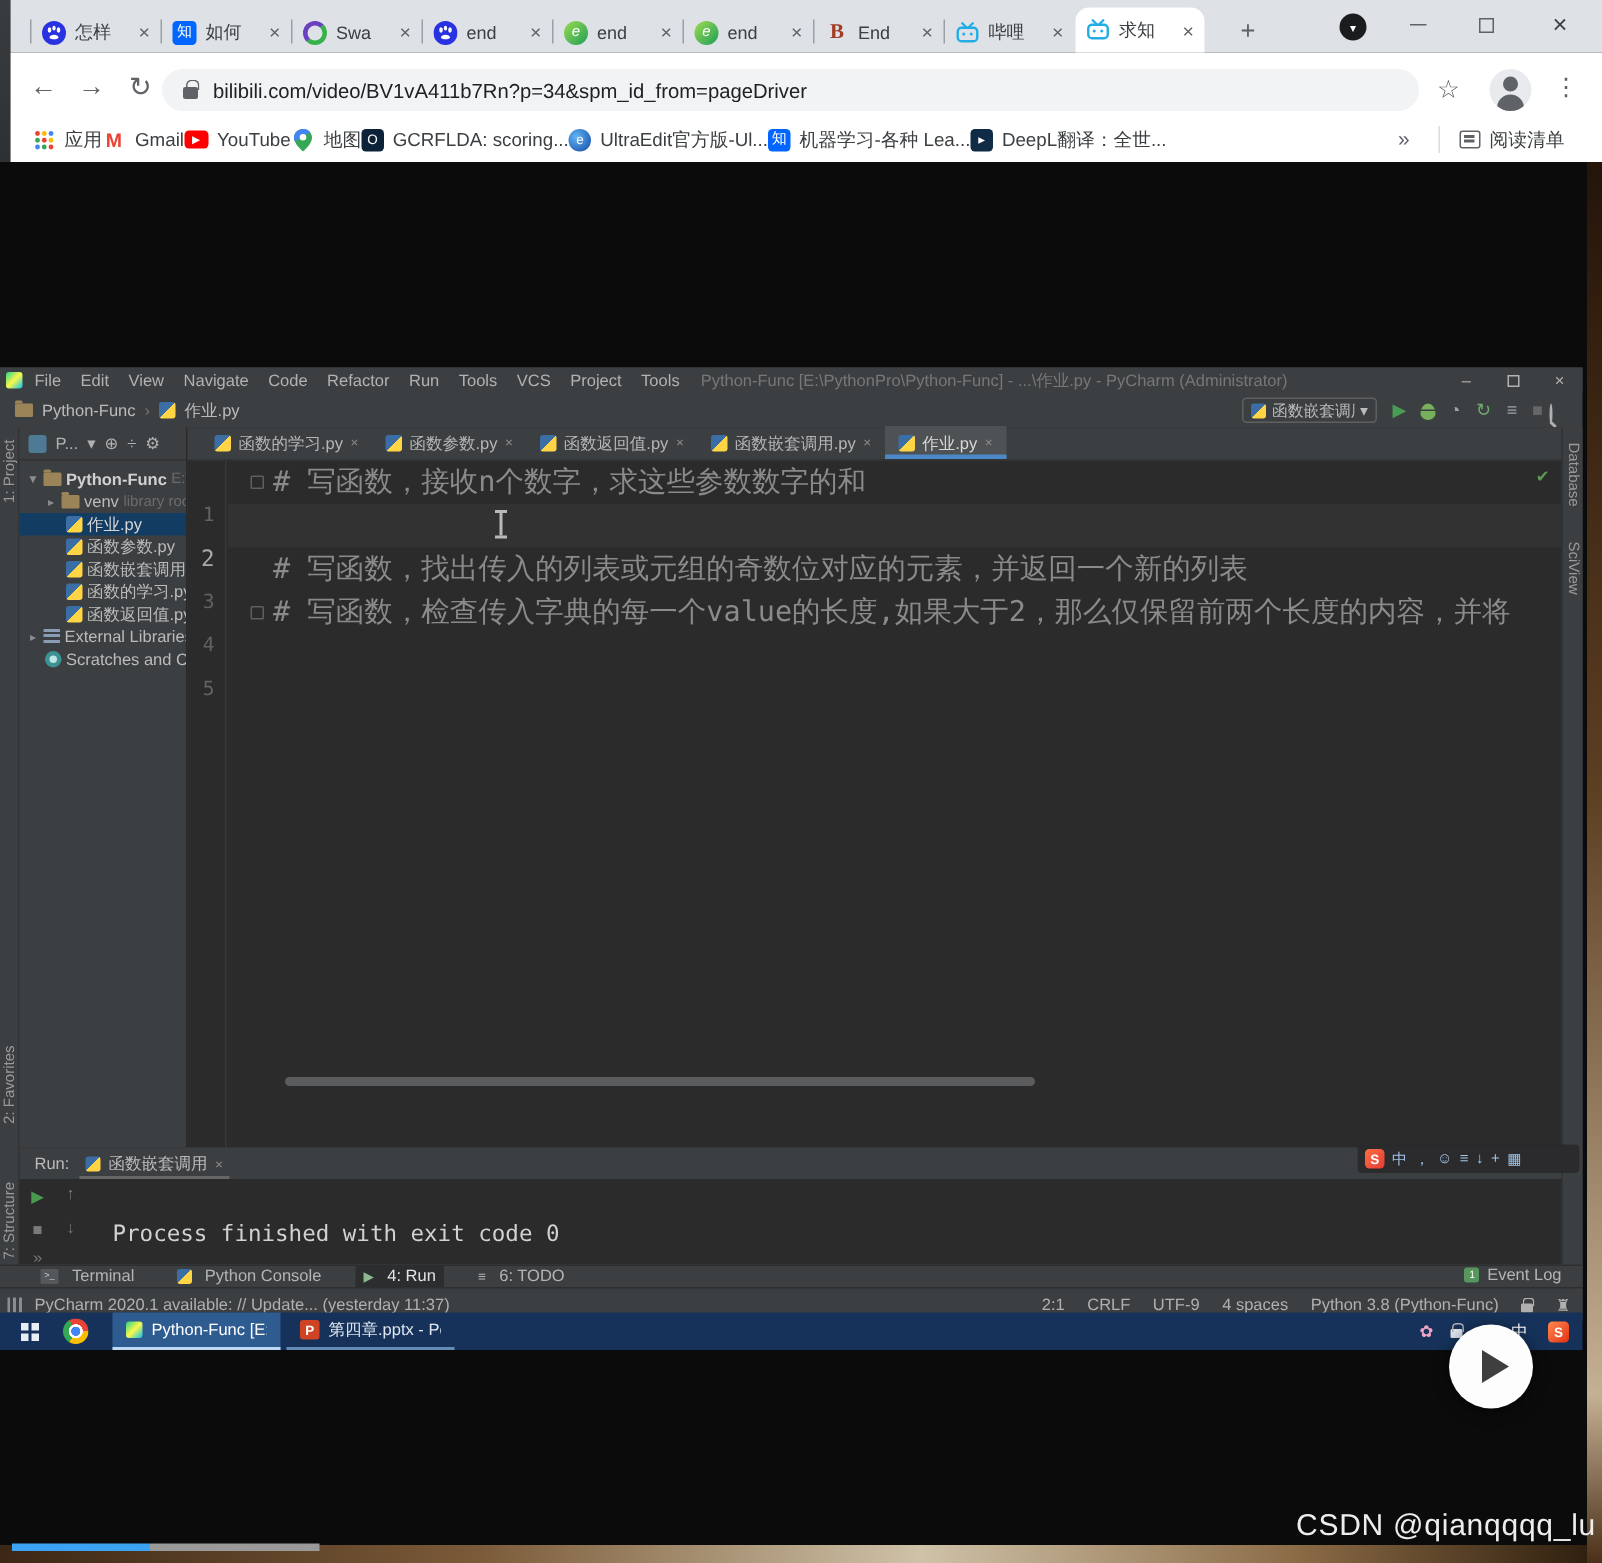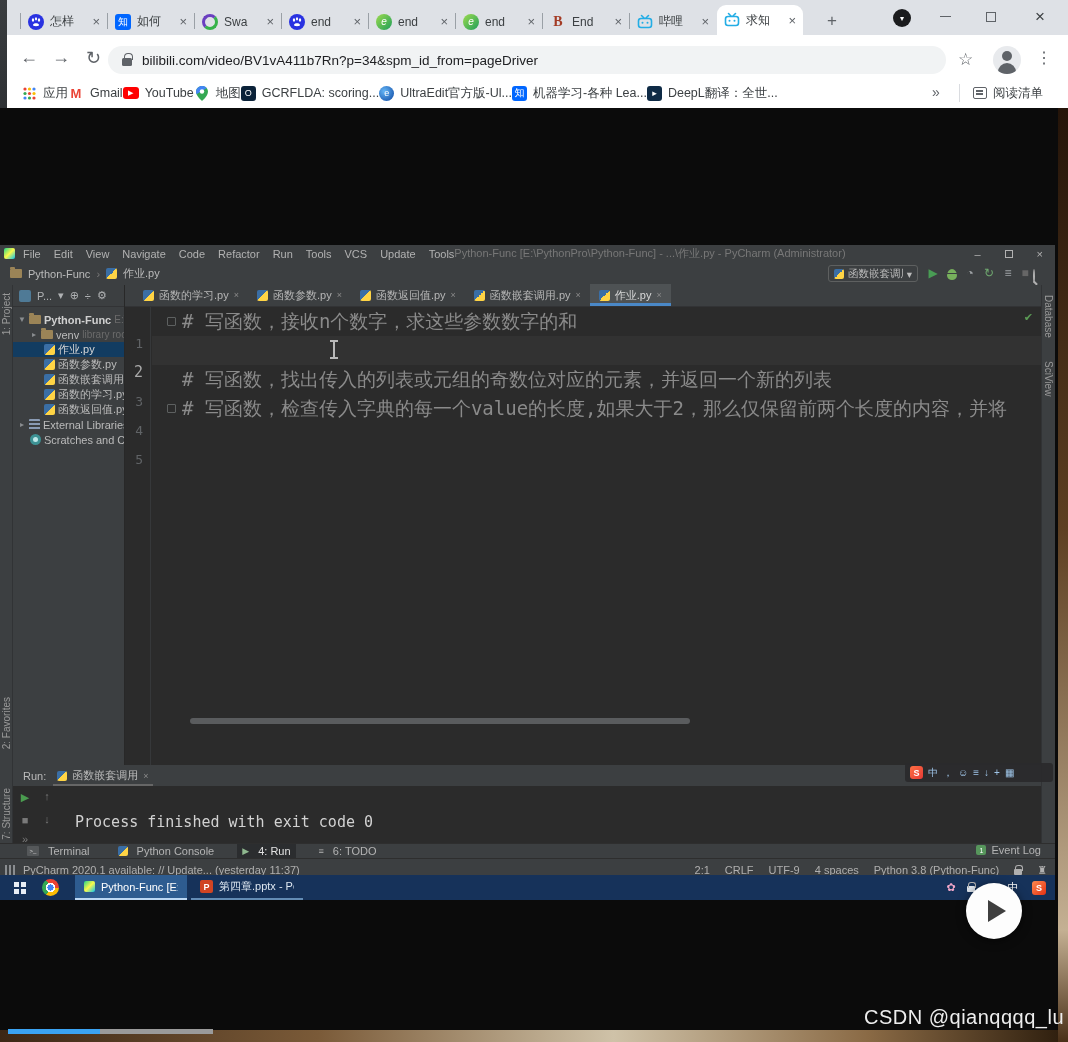--- a/index.html
+++ b/index.html
@@ -61,21 +61,21 @@
   
   .videoblack{left:0;top:108px;width:1058px;height:922px;background:#0b0b0b}
   .brownright{left:1058px;top:108px;width:10px;height:934px;background:linear-gradient(180deg,#241409,#5d3f22 45%,#c4b093 88%,#4a3018)}
   .brownbottom{left:0;top:1030px;width:1058px;height:12px;background:linear-gradient(90deg,#3c2715,#7a5a38 30%,#cfc2a8 58%,#8a6a45 82%,#30200f)}
 
   
   #pycharm{left:0;top:245px;width:1055px;height:630px;background:#3c3f41;color:#bbb;font-size:11px}
   .titlebar{left:0;top:0;width:1055px;height:17px;background:#3c3f41;display:flex;align-items:center}
   .pcico{width:11px;height:11px;border-radius:2px;background:linear-gradient(135deg,#21d789 0%,#fcf84a 50%,#07c3f2 100%);margin:0 8px 0 4px;flex:none}
   .menus{display:flex;gap:13px;font-size:11px;color:#b2b2b2}
-  .pctitle{color:#777;font-size:11px;white-space:nowrap;overflow:hidden;flex:1}
+  .pctitle{margin-left:14px;color:#777;font-size:11px;white-space:nowrap;overflow:hidden;flex:1}
   .pcctl{display:flex;gap:24px;margin-right:12px;color:#b2b2b2;align-items:center}
   .pcmaxbox{width:8px;height:8px;border:1px solid #b2b2b2}
 
   .navrow{left:0;top:17px;width:1055px;height:23px;display:flex;align-items:center}
   .crumb{display:flex;align-items:center;gap:6px;margin-left:10px;font-size:11px}
   .folder{position:relative;width:12px;height:9px;background:#9b8457;border-radius:1px;flex:none}
   .folder::before{content:"";position:absolute;left:0;top:-2px;width:5px;height:2px;background:#9b8457;border-radius:1px 1px 0 0}
   .pyico{width:11px;height:11px;border-radius:2px;background:linear-gradient(135deg,#3a6ea5 0 50%,#ffd445 50% 100%);flex:none}
   .runcfg{position:absolute;left:828px;top:3px;width:90px;height:17px;border:1px solid #5e6060;border-radius:3px;display:flex;align-items:center;gap:4px;padding:0 5px;font-size:10.5px;color:#bbb}
   .tbico{position:absolute;top:4px;width:16px;text-align:center;font-size:12px}
@@ -339,21 +339,21 @@
       <div class="menus">
         <span>File</span>
         <span>Edit</span>
         <span>View</span>
         <span>Navigate</span>
         <span>Code</span>
         <span>Refactor</span>
         <span>Run</span>
         <span>Tools</span>
         <span>VCS</span>
-        <span>Update</span>
+        <span>Project</span>
         <span>Tools</span>
       </div>
       <span class="pctitle">Python-Func [E:\PythonPro\Python-Func] - ...\作业.py - PyCharm (Administrator)</span>
       <div class="pcctl">
         <span>–</span>
         <span class="pcmaxbox"></span>
         <span>×</span>
       </div>
     </div>
 

